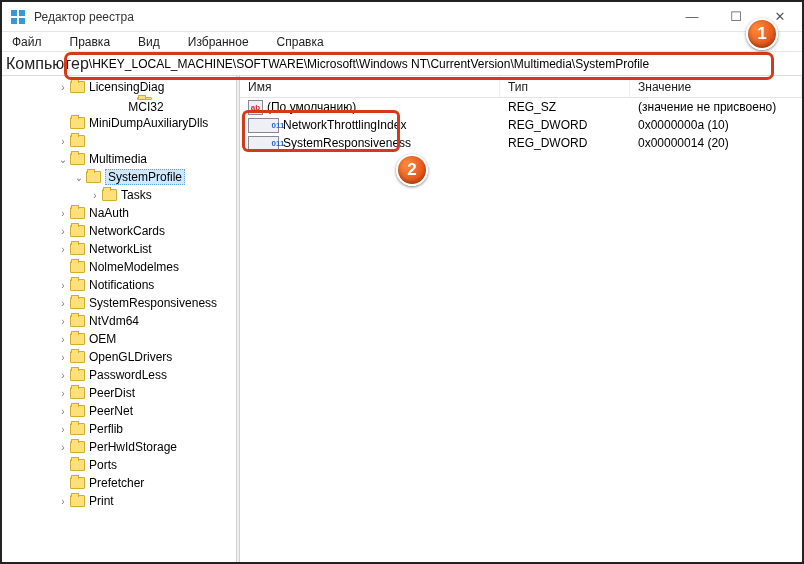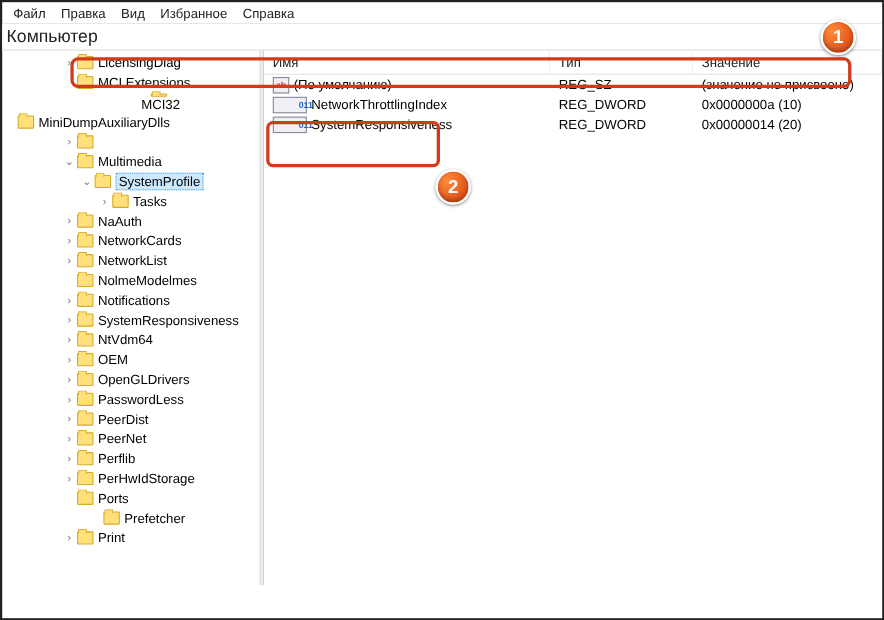--- a/index.html
+++ b/index.html
@@ -4,21 +4,21 @@
 <style>
   * { box-sizing: border-box; margin: 0; padding: 0; }
   body { font-family: "Segoe UI", Tahoma, sans-serif; font-size: 12px; color: #000; background: #fff; }
   .window { width: 804px; height: 564px; border: 2px solid #222; position: relative; background: #fff; overflow: hidden; }
   .titlebar { height: 30px; display: flex; align-items: center; border-bottom: 1px solid #e5e5e5; background: #fff; }
   .titleicon { width: 16px; height: 16px; margin: 0 8px; display: flex; flex-wrap: wrap; }
   .titleicon span { width: 6px; height: 6px; background: #3399dd; margin: 1px; }
   .title { flex: 1; font-size: 12px; color: #333; }
   .winbtns { display: flex; }
   .winbtn { width: 44px; height: 30px; display: flex; align-items: center; justify-content: center; color: #555; font-size: 13px; }
-  .menubar { height: 20px; display: flex; align-items: center; padding: 0 4px; border-bottom: 1px solid #e5e5e5; gap: 2px; }
+  .menubar { height: 20px; display: flex; align-items: center; padding: 0 4px; border-bottom: 1px solid #e5e5e5; gap: 16px; }
   .menuitem { padding: 1px 6px; font-size: 12px; color: #222; }
   .addrwrap { height: 24px; display: flex; align-items: center; border-bottom: 1px solid #dcdcdc; padding: 0 4px; background: #fff; }
   .addrlabel { font-size: 16px; color: #222; margin-right: 0; }
   .addrpath { flex: 1; font-size: 12px; white-space: nowrap; overflow: hidden; }
   .addrhl { position: absolute; border: 3px solid #d43a1a; border-radius: 7px; pointer-events: none; }
   .body { display: flex; height: calc(100% - 30px - 20px - 24px); }
   .tree { width: 235px; border-right: 1px solid #d0d0d0; overflow: hidden; padding-top: 2px; }
   .splitter { width: 3px; background: #f0f0f0; cursor: ew-resize; border-right: 1px solid #d0d0d0; }
   .list { flex: 1; overflow: hidden; }
   .treerow { display: flex; align-items: center; height: 18px; font-size: 12px; white-space: nowrap; }
@@ -40,51 +40,61 @@
   .valicon.ab { color: #c33; }
   .valicon.num { color: #26c; padding-left: 29px; }
   .rowhl { position: absolute; border: 3px solid #d43a1a; border-radius: 6px; pointer-events: none; }
   .badge { position: absolute; width: 32px; height: 32px; border-radius: 50%; background: radial-gradient(circle at 30% 30%, #ff8a3a, #e2541a 70%); border: 2px solid #fff; box-shadow: 0 1px 3px rgba(0,0,0,.5), inset 0 -2px 4px rgba(0,0,0,.3); color: #fff; font-weight: bold; font-size: 17px; display: flex; align-items: center; justify-content: center; }
 </style>
 </head>
 <body>
 
 <div class="window">
 
+  <div class="titlebar">
+    <div class="titleicon">
+        <span></span>
+        <span></span>
+        <span></span>
+        <span></span>
+      </div>
+    <div class="title">Редактор реестра</div>
+    <div class="winbtns">
+      <div class="winbtn">—</div>
+      <div class="winbtn">☐</div>
+      <div class="winbtn">✕</div>
+    </div>
+  </div>
 
   <div class="menubar">
     <div class="menuitem">Файл</div>
     <div class="menuitem">Правка</div>
     <div class="menuitem">Вид</div>
     <div class="menuitem">Избранное</div>
     <div class="menuitem">Справка</div>
   </div>
 
   <div class="addrwrap">
     <span class="addrlabel">Компьютер</span>
+    <span class="addrpath">\HKEY_LOCAL_MACHINE\SOFTWARE\Microsoft\Windows NT\CurrentVersion\Multimedia\SystemProfile</span>
   </div>
 
   <div class="body">
     <div class="tree" id="tree">
         <div class="treerow" style="padding-left: 54px;">
           <span class="chev">›</span>
           <span class="folder"></span>
           <span class="label">LicensingDiag</span>
         </div>
-        <div class="treerow" style="padding-left: 54px;">
-          <span class="chev"></span>
-          <span class="folder"></span>
-          <span class="label">MCI Extensions</span>
-        </div>
         <div class="treerow" style="padding-left: 54px; flex-direction: column;">
           <span class="chev"></span>
           <span class="folder"></span>
           <span class="label">MCI32</span>
         </div>
-        <div class="treerow" style="">
+        <div class="treerow" style="padding-left: 54px;">
           <span class="chev"></span>
           <span class="folder"></span>
           <span class="label">MiniDumpAuxiliaryDlls</span>
         </div>
         <div class="treerow" style="padding-left: 54px;">
           <span class="chev">›</span>
           <span class="folder"></span>
         </div>
         <div class="treerow" style="padding-left: 54px;">
           <span class="chev">⌄</span>
@@ -169,21 +179,21 @@
         <div class="treerow" style="padding-left: 54px;">
           <span class="chev">›</span>
           <span class="folder"></span>
           <span class="label">PerHwIdStorage</span>
         </div>
         <div class="treerow" style="padding-left: 54px;">
           <span class="chev"></span>
           <span class="folder"></span>
           <span class="label">Ports</span>
         </div>
-        <div class="treerow" style="padding-left: 78px;">
+        <div class="treerow" style="padding-left: 54px;">
           <span class="chev"></span>
           <span class="folder"></span>
           <span class="label">Prefetcher</span>
         </div>
         <div class="treerow" style="padding-left: 54px;">
           <span class="chev">›</span>
           <span class="folder"></span>
           <span class="label">Print</span>
         </div>
       </div>

